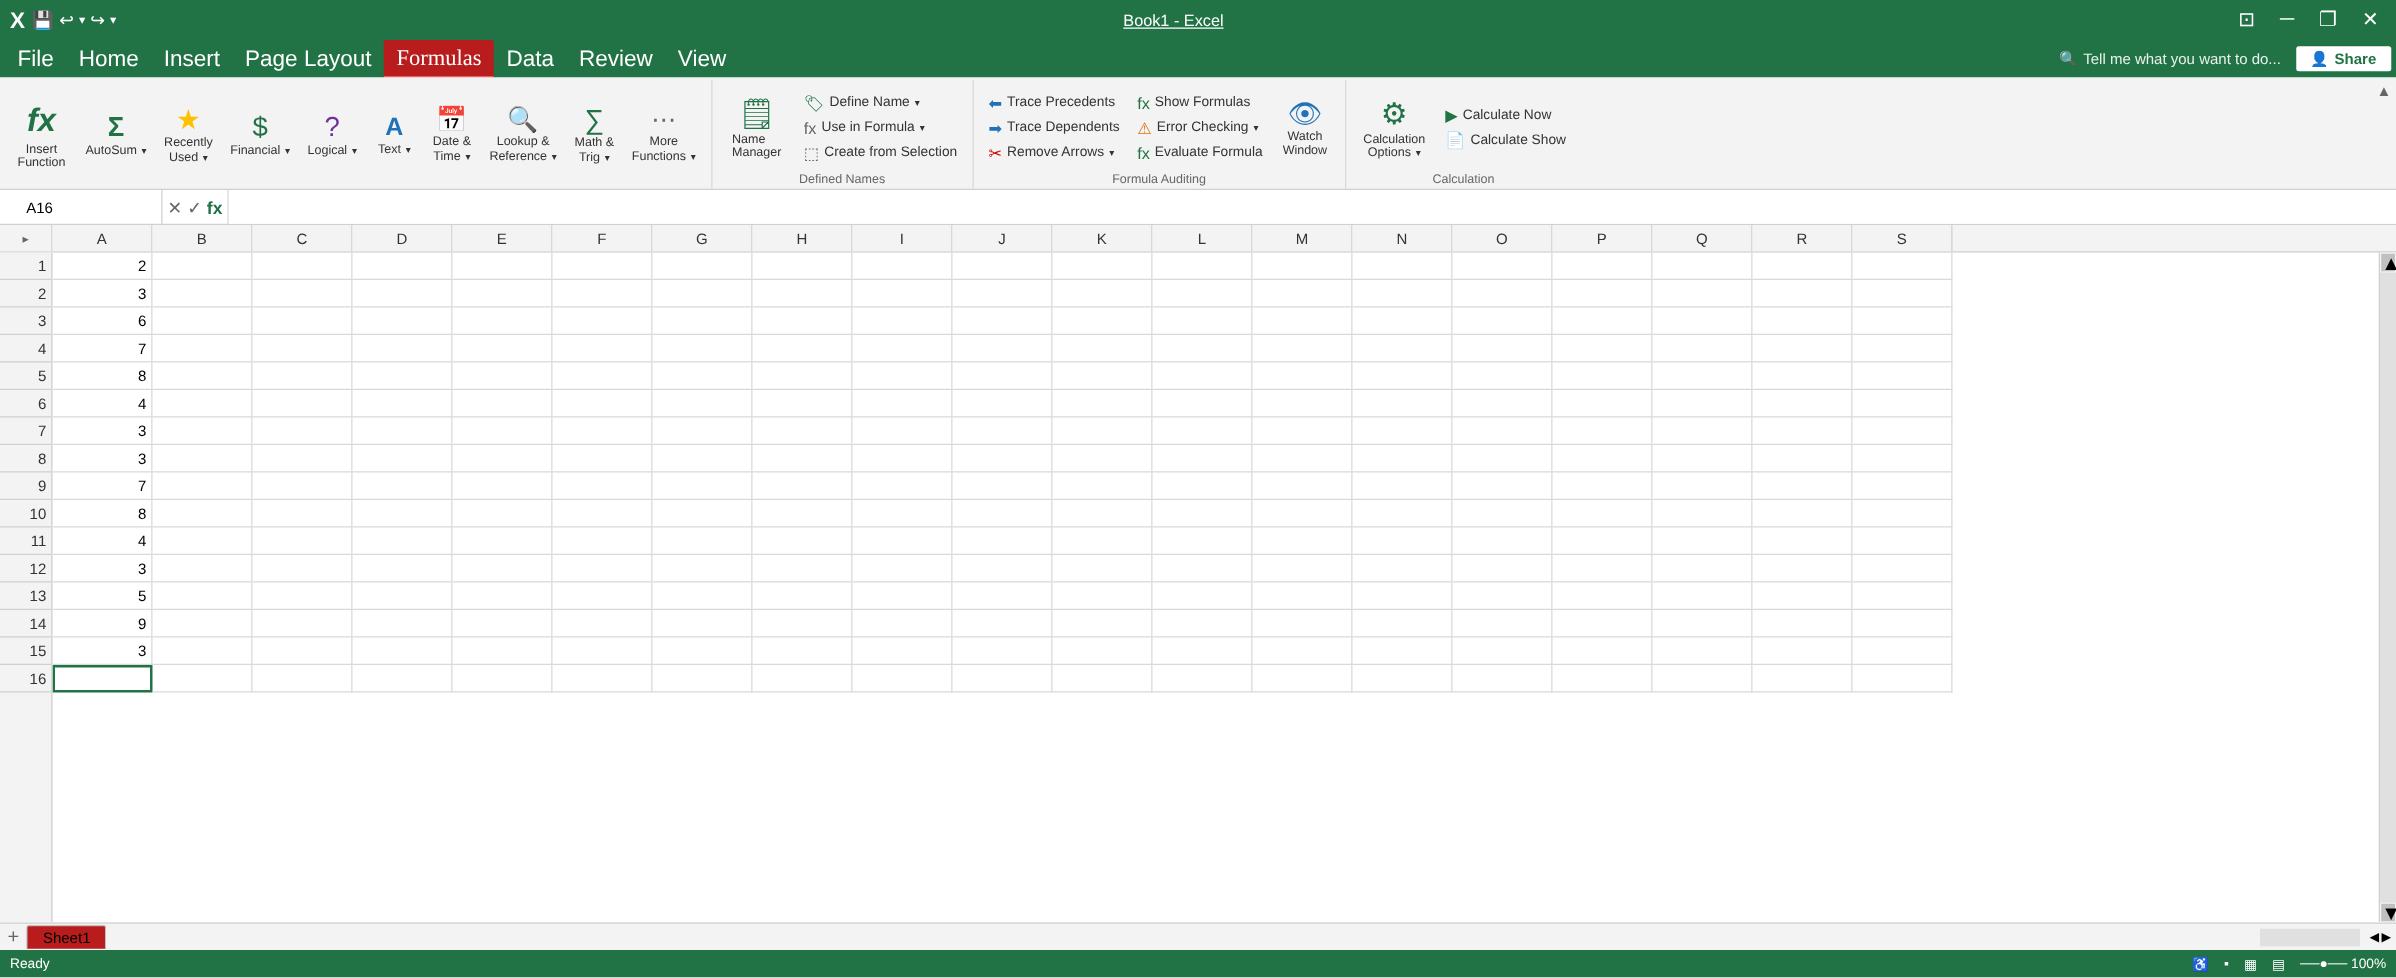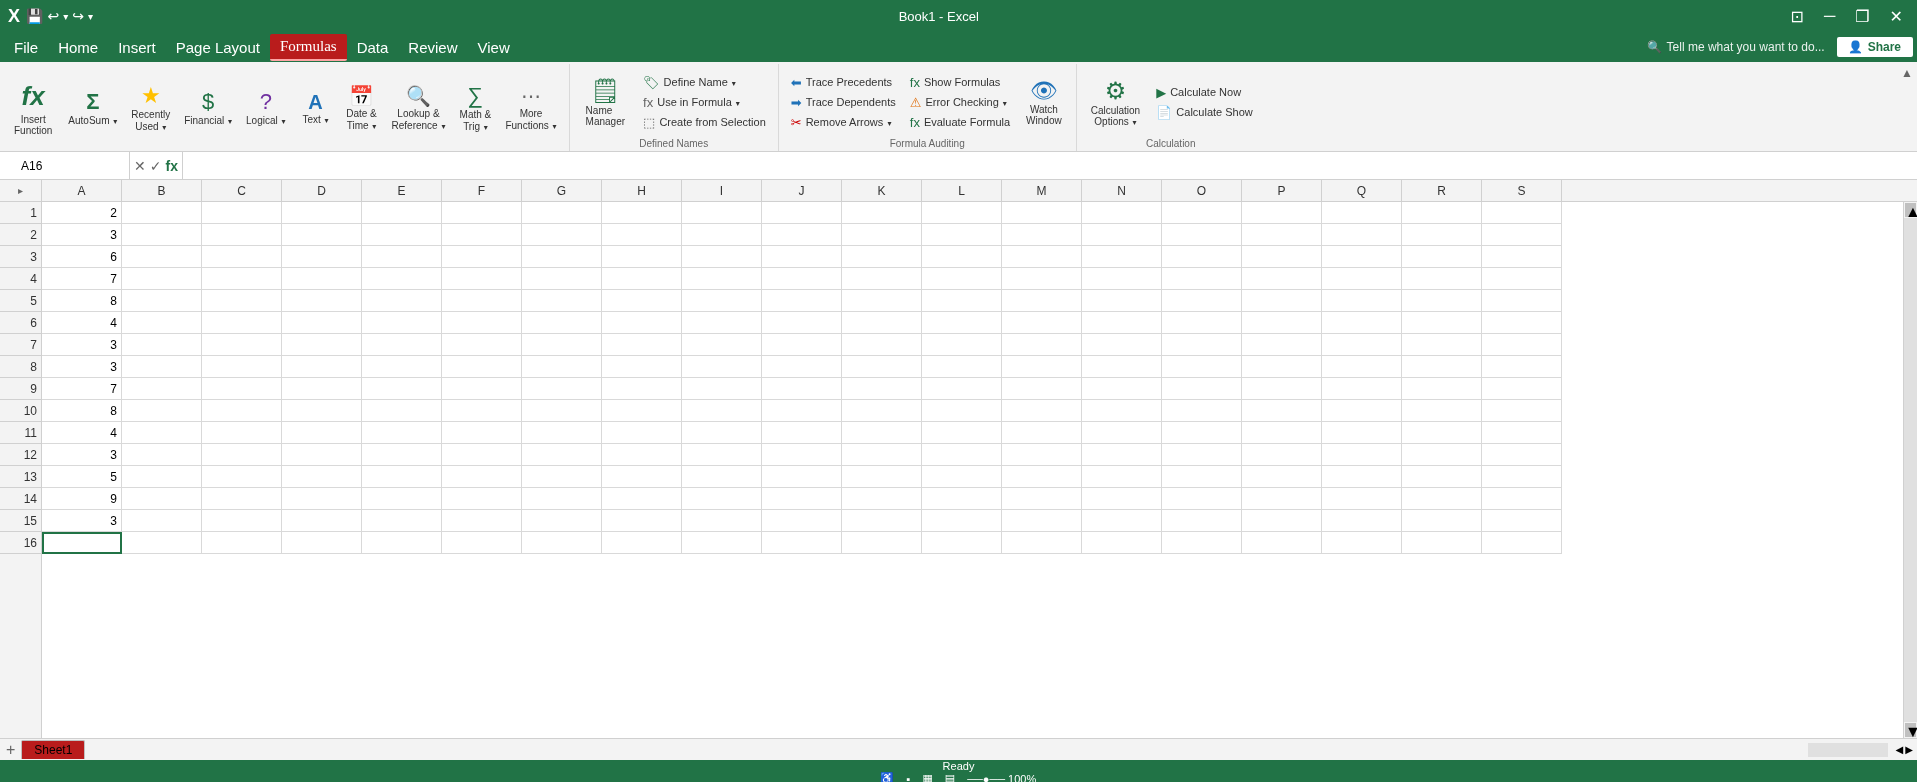--- a/index.html
+++ b/index.html
@@ -9,37 +9,37 @@
     .title-bar {
       background: #217346;
       color: #fff;
       display: flex;
       align-items: center;
       height: 32px;
       padding: 0 8px;
       justify-content: space-between;
     }
     .title-bar-left { display: flex; align-items: center; gap: 6px; }
-    .title-bar-center { flex: 1; text-align: center; font-size: 13px; }
+    .title-bar-center { flex: 1; text-align: center; font-size: 13px; text-decoration: underline; }
     .title-bar-right { display: flex; align-items: center; gap: 8px; }
     .title-btn { color: #fff; font-size: 16px; cursor: pointer; padding: 0 6px; }
     .quick-access { display: flex; gap: 4px; align-items: center; }
     .qa-btn { color: #fff; font-size: 14px; cursor: pointer; }
 
     
     .menu-bar {
       background: #217346;
       display: flex;
       align-items: center;
       height: 30px;
       padding: 0 4px;
     }
     .menu-item {
       color: #fff;
-      font-size: 15px;
+      font-size: 18px;
       padding: 4px 10px;
       cursor: pointer;
       border-radius: 2px;
     }
     .menu-item.active { background: #b91c1c; border-bottom: 2px solid #fca5a5; font-family: Liberation Serif, serif; }
     .menu-search {
       margin-left: auto;
       display: flex;
       align-items: center;
       color: #fff;
@@ -293,21 +293,20 @@
     
     .status-bar {
       height: 22px;
       background: #217346;
       color: #fff;
       display: flex;
       align-items: center;
       padding: 0 8px;
       font-size: 11px;
       justify-content: space-between;
-      flex-direction: column;
     }
 
     
     .ribbon-collapse {
       position: absolute;
       right: 4px;
       top: 4px;
       font-size: 12px;
       cursor: pointer;
       color: #666;

